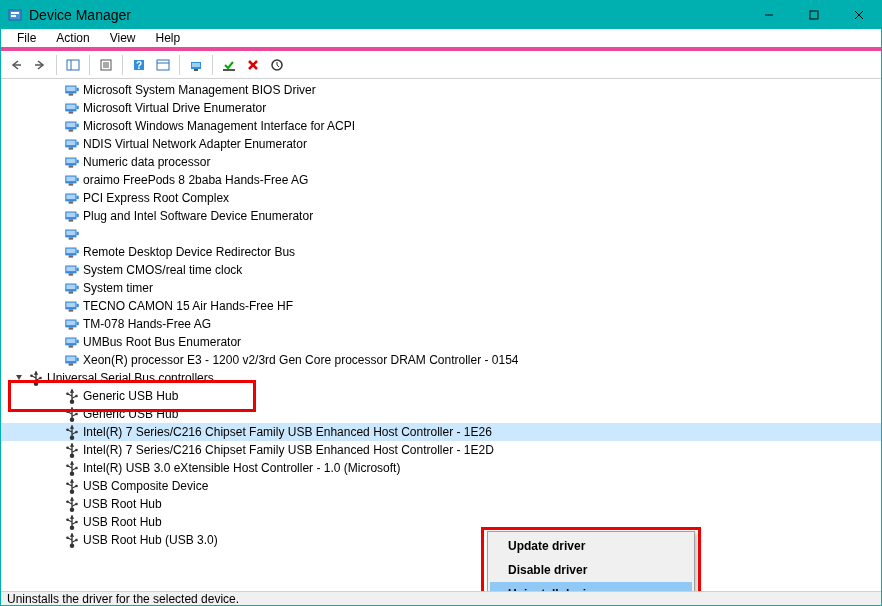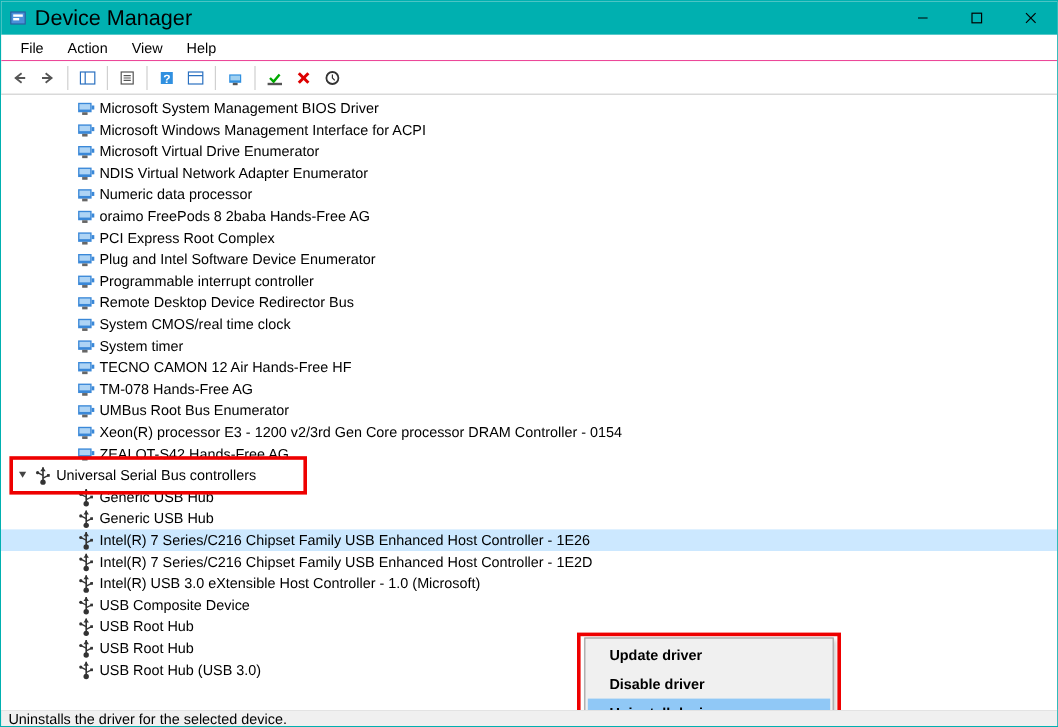--- a/index.html
+++ b/index.html
@@ -1,24 +1,24 @@
 <!DOCTYPE html>
 <html><head>
 <meta charset="utf-8">
 <style>
   * { box-sizing: border-box; margin: 0; padding: 0; font-family: "Segoe UI", Tahoma, sans-serif; }
   body { width: 882px; height: 606px; background: #f0f0f0; overflow: hidden; display: flex; flex-direction: column; border: 1px solid #00b0b0; }
   
-  .titlebar { background: #00b0b0; height: 28px; display: flex; align-items: center; padding-left: 6px; color: #000; font-size: 18px; }
+  .titlebar { background: #00b0b0; height: 28px; display: flex; align-items: center; padding-left: 6px; color: #000; font-size: 14px; }
   .titlebar .icon { width: 16px; height: 16px; margin-right: 6px; display: inline-flex; align-items: center; justify-content: center; }
   .titlebar .title { flex: 1; }
   .titlebar .win-controls { display: flex; }
   .titlebar .win-btn { width: 45px; height: 28px; display: flex; align-items: center; justify-content: center; font-size: 14px; }
 
-  .menubar { background: #fff; height: 22px; display: flex; align-items: center; padding-left: 6px; font-size: 12px; border-bottom: 1px solid #ec4899; }
+  .menubar { background: #fff; height: 22px; display: flex; align-items: center; padding-left: 6px; font-size: 12px; border-bottom: 4px solid #ec4899; }
   .menubar .menu-item { padding: 2px 10px; }
 
   .toolbar { background: #fff; height: 28px; display: flex; align-items: center; padding-left: 4px; border-bottom: 1px solid #d0d0d0; gap: 2px; }
   .toolbar .tb-btn { width: 22px; height: 22px; display: flex; align-items: center; justify-content: center; border: 1px solid transparent; }
   .toolbar .sep { width: 1px; height: 20px; background: #d0d0d0; margin: 0 3px; }
 
   .content { flex: 1; background: #fff; overflow-y: scroll; position: relative; padding: 2px 0; }
   
   .tree-item { display: flex; align-items: center; height: 18px; font-size: 12px; color: #000; white-space: nowrap; text-align: center; }
   .tree-item .indent { display: inline-block; }
@@ -170,46 +170,46 @@
       <span class="indent" style="width: 46px;"></span>
       <span class="expander"></span>
       <span class="node-icon">
         <svg viewBox="0 0 16 16">
           <rect x="2" y="4" width="10" height="7" fill="#3a88d8"></rect>
           <rect x="3" y="5" width="8" height="4" fill="#aed4f5"></rect>
           <rect x="5" y="11" width="4" height="2" fill="#666"></rect>
           <rect x="12" y="6" width="2" height="3" fill="#3a88d8"></rect>
         </svg>
       </span>
+      <span>Microsoft Virtual Drive Enumerator</span>
+    </div>
+    <div class="tree-item">
+      <span class="indent" style="width: 46px;"></span>
+      <span class="expander"></span>
+      <span class="node-icon">
+        <svg viewBox="0 0 16 16">
+          <rect x="2" y="4" width="10" height="7" fill="#3a88d8"></rect>
+          <rect x="3" y="5" width="8" height="4" fill="#aed4f5"></rect>
+          <rect x="5" y="11" width="4" height="2" fill="#666"></rect>
+          <rect x="12" y="6" width="2" height="3" fill="#3a88d8"></rect>
+        </svg>
+      </span>
       <span>Microsoft Windows Management Interface for ACPI</span>
     </div>
     <div class="tree-item">
       <span class="indent" style="width: 46px;"></span>
       <span class="expander"></span>
       <span class="node-icon">
         <svg viewBox="0 0 16 16">
           <rect x="2" y="4" width="10" height="7" fill="#3a88d8"></rect>
           <rect x="3" y="5" width="8" height="4" fill="#aed4f5"></rect>
           <rect x="5" y="11" width="4" height="2" fill="#666"></rect>
           <rect x="12" y="6" width="2" height="3" fill="#3a88d8"></rect>
         </svg>
       </span>
-      <span>Microsoft Virtual Drive Enumerator</span>
-    </div>
-    <div class="tree-item">
-      <span class="indent" style="width: 46px;"></span>
-      <span class="expander"></span>
-      <span class="node-icon">
-        <svg viewBox="0 0 16 16">
-          <rect x="2" y="4" width="10" height="7" fill="#3a88d8"></rect>
-          <rect x="3" y="5" width="8" height="4" fill="#aed4f5"></rect>
-          <rect x="5" y="11" width="4" height="2" fill="#666"></rect>
-          <rect x="12" y="6" width="2" height="3" fill="#3a88d8"></rect>
-        </svg>
-      </span>
       <span>NDIS Virtual Network Adapter Enumerator</span>
     </div>
     <div class="tree-item">
       <span class="indent" style="width: 46px;"></span>
       <span class="expander"></span>
       <span class="node-icon">
         <svg viewBox="0 0 16 16">
           <rect x="2" y="4" width="10" height="7" fill="#3a88d8"></rect>
           <rect x="3" y="5" width="8" height="4" fill="#aed4f5"></rect>
           <rect x="5" y="11" width="4" height="2" fill="#666"></rect>
@@ -261,21 +261,20 @@
       <span class="indent" style="width: 46px;"></span>
       <span class="expander"></span>
       <span class="node-icon">
         <svg viewBox="0 0 16 16">
           <rect x="2" y="4" width="10" height="7" fill="#3a88d8"></rect>
           <rect x="3" y="5" width="8" height="4" fill="#aed4f5"></rect>
           <rect x="5" y="11" width="4" height="2" fill="#666"></rect>
           <rect x="12" y="6" width="2" height="3" fill="#3a88d8"></rect>
         </svg>
       </span>
-      <span>Programmable interrupt controller</span>
     </div>
     <div class="tree-item">
       <span class="indent" style="width: 46px;"></span>
       <span class="expander"></span>
       <span class="node-icon">
         <svg viewBox="0 0 16 16">
           <rect x="2" y="4" width="10" height="7" fill="#3a88d8"></rect>
           <rect x="3" y="5" width="8" height="4" fill="#aed4f5"></rect>
           <rect x="5" y="11" width="4" height="2" fill="#666"></rect>
           <rect x="12" y="6" width="2" height="3" fill="#3a88d8"></rect>
@@ -313,21 +312,21 @@
       <span class="indent" style="width: 46px;"></span>
       <span class="expander"></span>
       <span class="node-icon">
         <svg viewBox="0 0 16 16">
           <rect x="2" y="4" width="10" height="7" fill="#3a88d8"></rect>
           <rect x="3" y="5" width="8" height="4" fill="#aed4f5"></rect>
           <rect x="5" y="11" width="4" height="2" fill="#666"></rect>
           <rect x="12" y="6" width="2" height="3" fill="#3a88d8"></rect>
         </svg>
       </span>
-      <span>TECNO CAMON 12 Air Hands-Free HF</span>
+      <span>TECNO CAMON 15 Air Hands-Free HF</span>
     </div>
     <div class="tree-item">
       <span class="indent" style="width: 46px;"></span>
       <span class="expander"></span>
       <span class="node-icon">
         <svg viewBox="0 0 16 16">
           <rect x="2" y="4" width="10" height="7" fill="#3a88d8"></rect>
           <rect x="3" y="5" width="8" height="4" fill="#aed4f5"></rect>
           <rect x="5" y="11" width="4" height="2" fill="#666"></rect>
           <rect x="12" y="6" width="2" height="3" fill="#3a88d8"></rect>
@@ -353,33 +352,20 @@
       <span class="expander"></span>
       <span class="node-icon">
         <svg viewBox="0 0 16 16">
           <rect x="2" y="4" width="10" height="7" fill="#3a88d8"></rect>
           <rect x="3" y="5" width="8" height="4" fill="#aed4f5"></rect>
           <rect x="5" y="11" width="4" height="2" fill="#666"></rect>
           <rect x="12" y="6" width="2" height="3" fill="#3a88d8"></rect>
         </svg>
       </span>
       <span>Xeon(R) processor E3 - 1200 v2/3rd Gen Core processor DRAM Controller - 0154</span>
-    </div>
-    <div class="tree-item">
-      <span class="indent" style="width: 46px;"></span>
-      <span class="expander"></span>
-      <span class="node-icon">
-        <svg viewBox="0 0 16 16">
-          <rect x="2" y="4" width="10" height="7" fill="#3a88d8"></rect>
-          <rect x="3" y="5" width="8" height="4" fill="#aed4f5"></rect>
-          <rect x="5" y="11" width="4" height="2" fill="#666"></rect>
-          <rect x="12" y="6" width="2" height="3" fill="#3a88d8"></rect>
-        </svg>
-      </span>
-      <span>ZEALOT-S42 Hands-Free AG</span>
     </div>
     <div class="tree-item">
       <span class="indent" style="width: 10px;"></span>
       <span class="expander"><svg width="10" height="10">
           <path d="M2 3 L8 3 L5 8 Z" fill="#444"></path>
         </svg></span>
       <span class="node-icon">
         <svg viewBox="0 0 16 16">
           <circle cx="8" cy="13" r="2" fill="#333"></circle>
           <line x1="8" y1="13" x2="8" y2="2" stroke="#333" stroke-width="1.2"></line>

